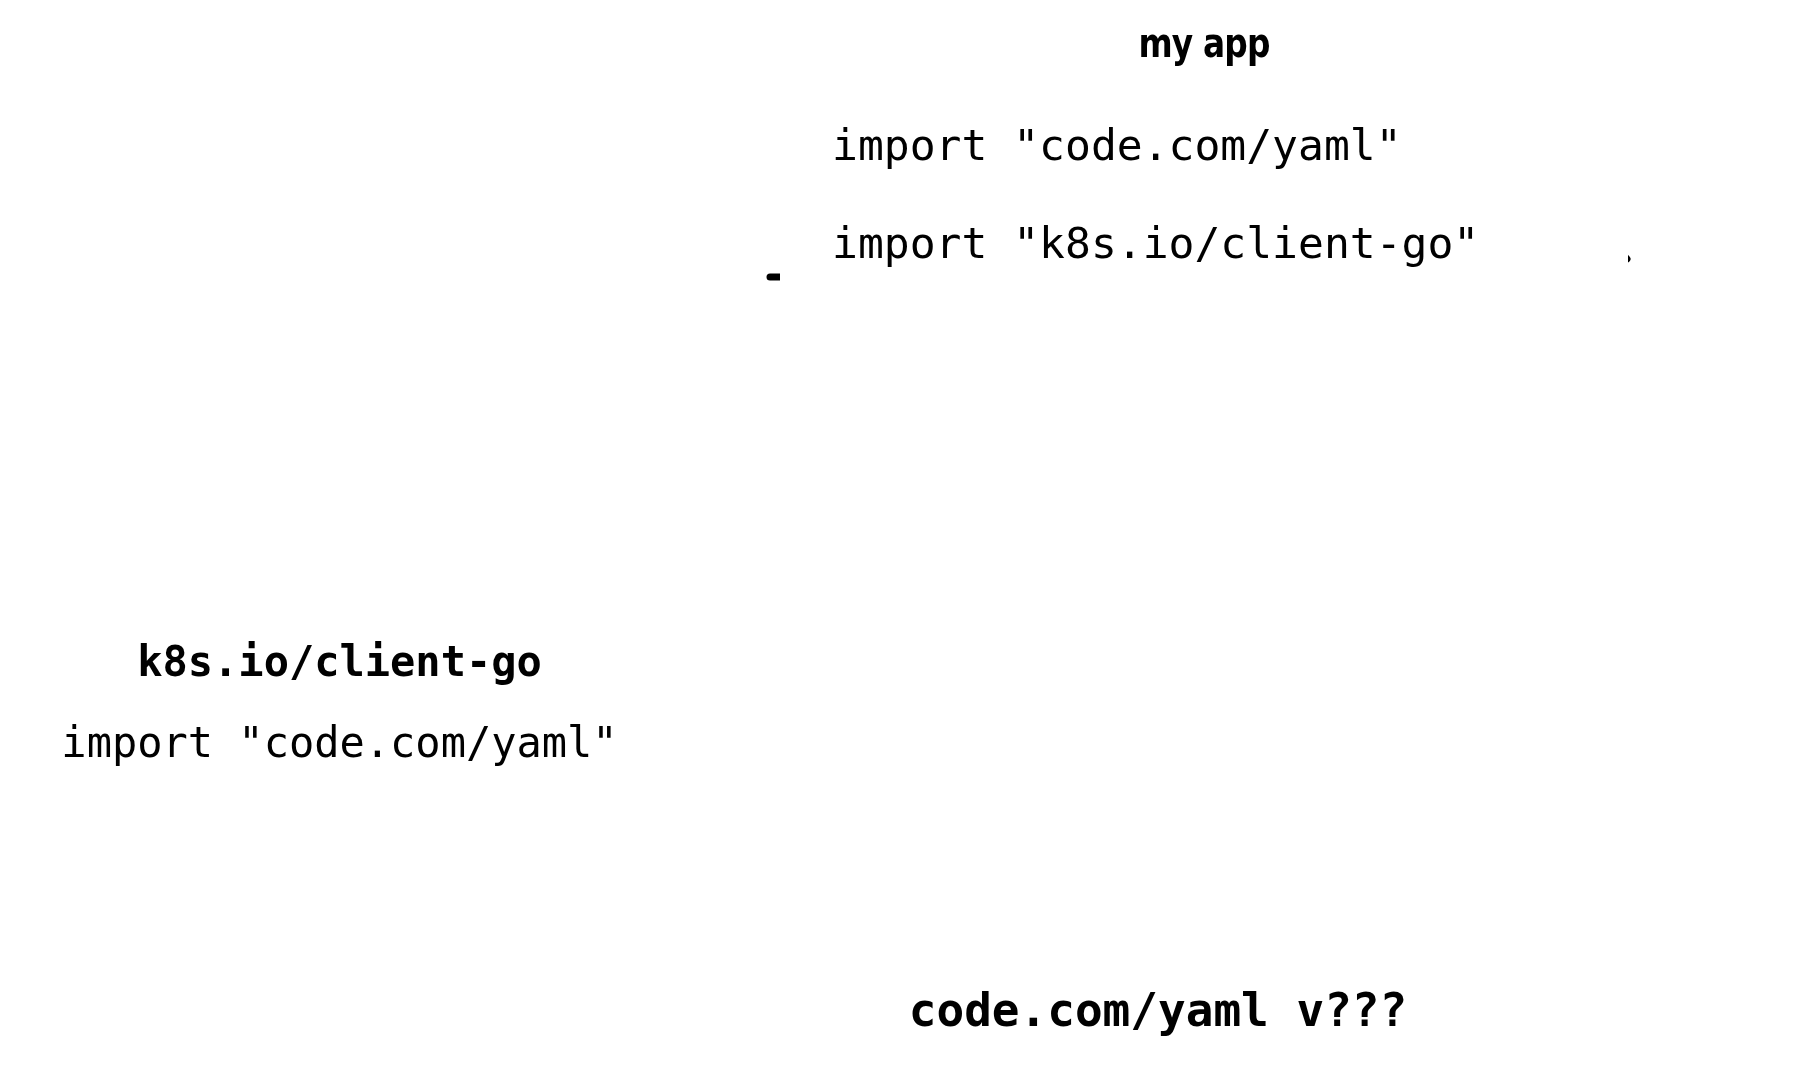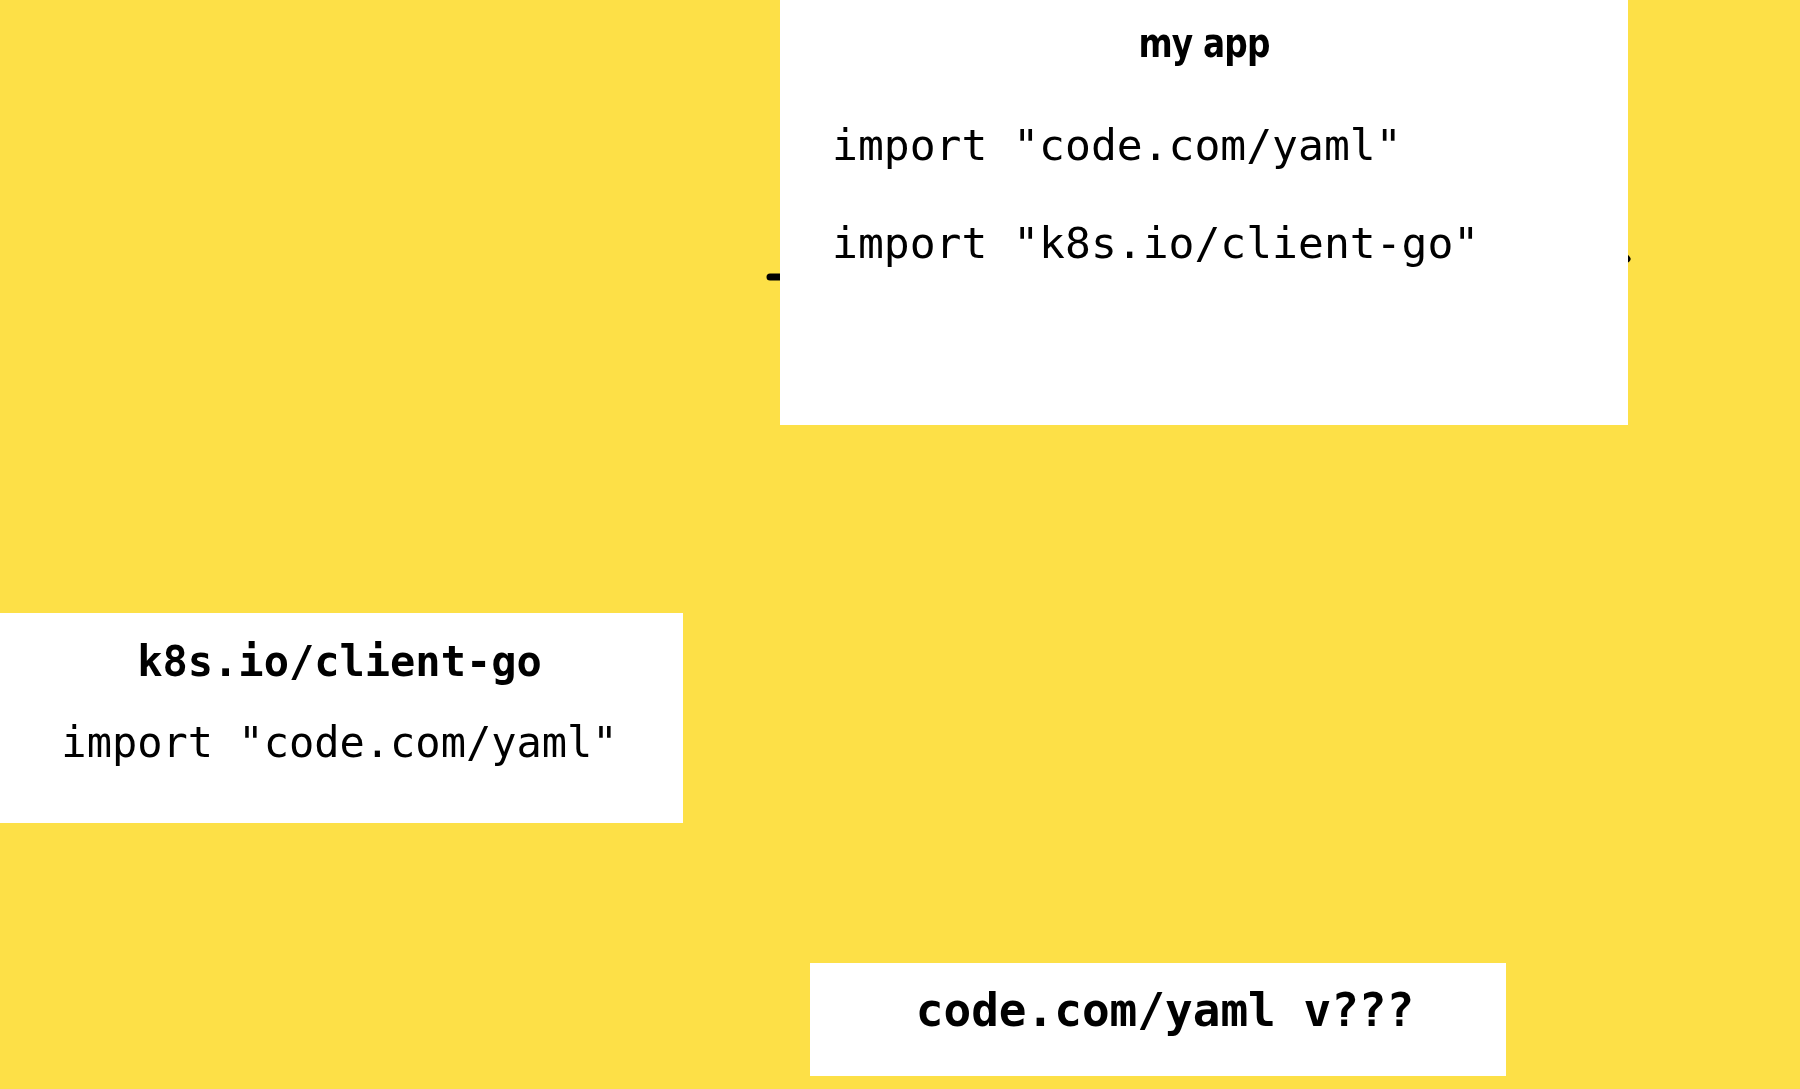--- a/index.html
+++ b/index.html
@@ -5,21 +5,21 @@
 <style>
   html, body {
     margin: 0;
     padding: 0;
     background: #000000;
   }
   #stage {
     position: relative;
     width: 1800px;
     height: 1089px;
-    background: #fde047;
+    background: #ffffff;
     overflow: hidden;
     font-family: "Liberation Mono", "DejaVu Sans Mono", monospace;
   }
 
   .node-box {
     position: absolute;
     background: #ffffff;
     box-sizing: border-box;
   }
 
@@ -87,21 +87,21 @@
 
   
   #box-yaml {
     left: 810px;
     top: 963px;
     width: 696px;
     height: 113px;
   }
   #box-yaml .node-title {
     position: absolute;
-    left: 7px;
+    left: 0;
     top: 20px;
     width: 100%;
     text-align: center;
     font-family: "DejaVu Sans Mono", "Liberation Mono", monospace;
     font-weight: bold;
     font-size: 46px;
     color: #000000;
     white-space: pre;
   }
 

